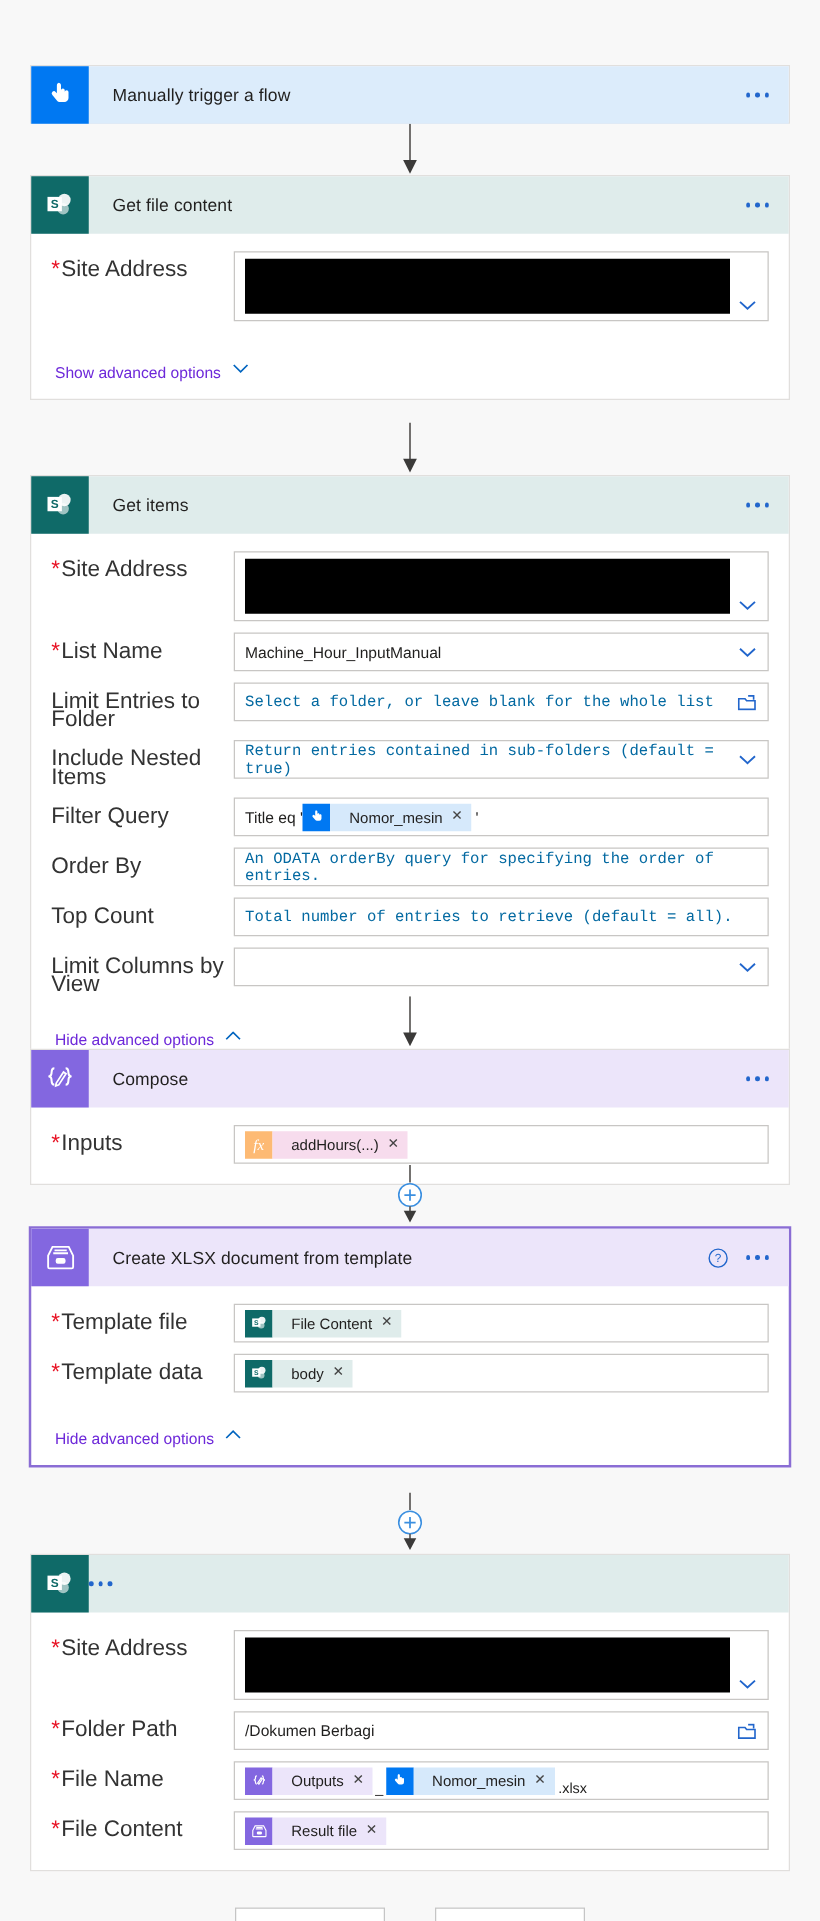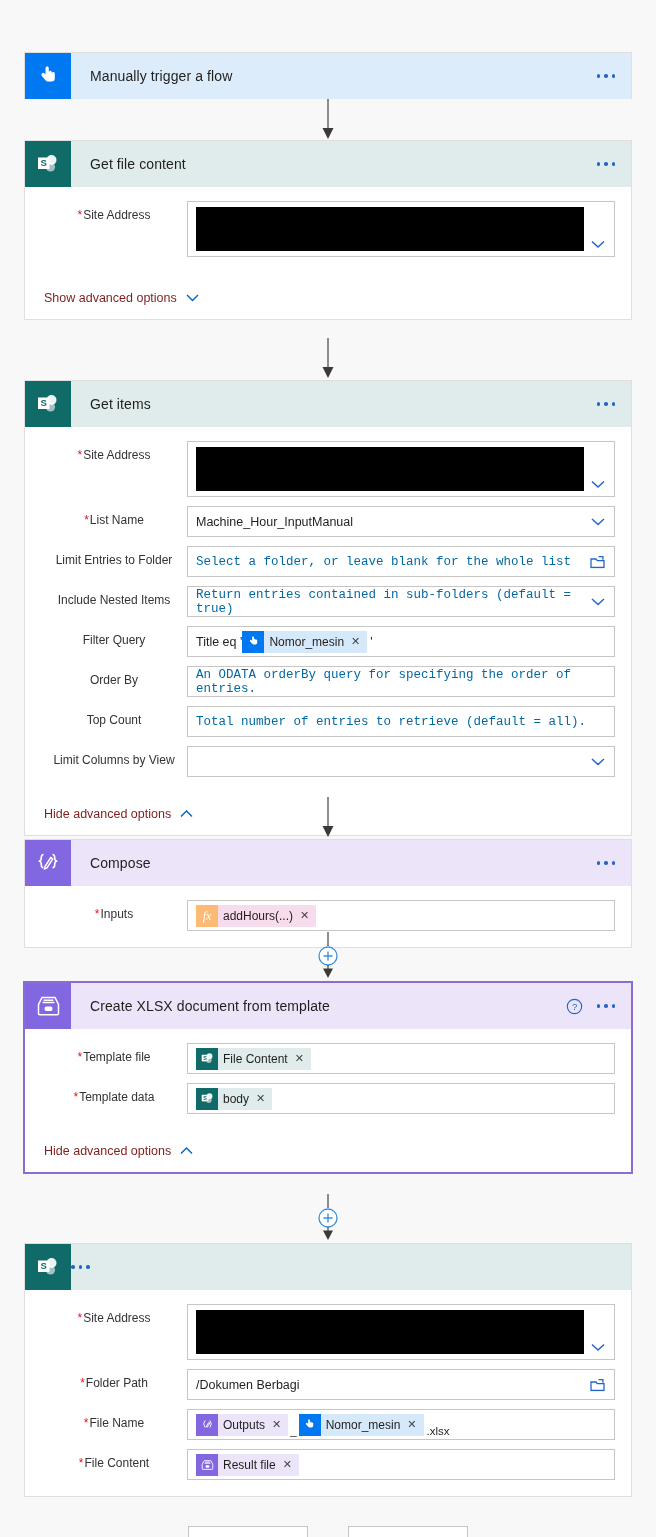--- a/index.html
+++ b/index.html
@@ -44,21 +44,21 @@
   .help-icon { width: 17px; height: 17px; }
   .ellipsis { display: flex; gap: 4px; align-items: center; }
   .ellipsis i { width: 3.5px; height: 3.5px; border-radius: 50%; background: #2266cc; display: block; }
 
   
   .card-body { padding: 14px 16px 16px 16px; }
   .row { display: flex; align-items: flex-start; margin-bottom: 9px; }
   .row:last-child { margin-bottom: 0; }
   .lbl {
     width: 146px; flex: 0 0 146px; padding-top: 7px;
-    font-size: 12px; color: #333; line-height: 15px; text-align: center;
+    font-size: 18px; color: #333; line-height: 15px;
   }
   .lbl .req { color: #e81123; margin-right: 1px; }
   .field {
     flex: 1; position: relative; min-height: 31px;
     border: 1px solid #c8c6c4; background: #fff;
     display: flex; align-items: center;
     padding: 0 30px 0 8px;
     font-size: 12.5px; color: #201f1e;
   }
   .field.tall { min-height: 55px; }
@@ -76,36 +76,36 @@
   .folder { position: absolute; right: 9px; top: 50%; transform: translateY(-50%); }
 
   
   .tok { display: inline-flex; align-items: center; height: 22px; vertical-align: middle; }
   .tok-ic {
     width: 22px; height: 22px; flex: 0 0 22px;
     display: flex; align-items: center; justify-content: center;
   }
   .tok-tx {
     display: inline-flex; align-items: center; gap: 7px;
-    height: 22px; padding: 0 7px 0 5px; font-size: 12px; color: #201f1e;
+    height: 22px; padding: 0 7px 0 15px; font-size: 12px; color: #201f1e;
     white-space: nowrap;
   }
   .tok-x { font-size: 11px; color: #444; line-height: 1; }
   .t-blue   .tok-ic { background: #0078f2; } .t-blue   .tok-tx { background: #d6e9fb; }
   .t-teal   .tok-ic { background: #0f6a68; } .t-teal   .tok-tx { background: #dfeceb; }
   .t-purple .tok-ic { background: #8367e0; } .t-purple .tok-tx { background: #ece5fa; } 
   .t-magenta .tok-ic { background: #fdba74; } .t-magenta .tok-tx { background: #f7dced; }
   .plain { font-size: 12.5px; color: #201f1e; }
   .suffix { font-size: 11.5px; color: #201f1e; padding-left: 3px; align-self: flex-end; padding-bottom: 2px; }
   .sep { font-size: 11.5px; color: #201f1e; padding: 0 2px; align-self: flex-end; padding-bottom: 2px; }
 
   
   .adv {
-    display: flex; align-items: center; gap: 9px;
-    color: #7f1d1d; font-size: 12.5px; cursor: pointer;
+    display: flex; gap: 9px;
+    color: #6d28d9; font-size: 12.5px; cursor: pointer;
   }
   .adv-wrap { padding: 18px 16px 4px 19px; }
 
   
   .conn { position: absolute; left: 0; width: 656px; }
   .conn svg { display: block; margin: 0 auto; }
 
   
   .footer { position: absolute; left: 0; width: 656px; display: flex; justify-content: center; gap: 40px; }
   .btn {

